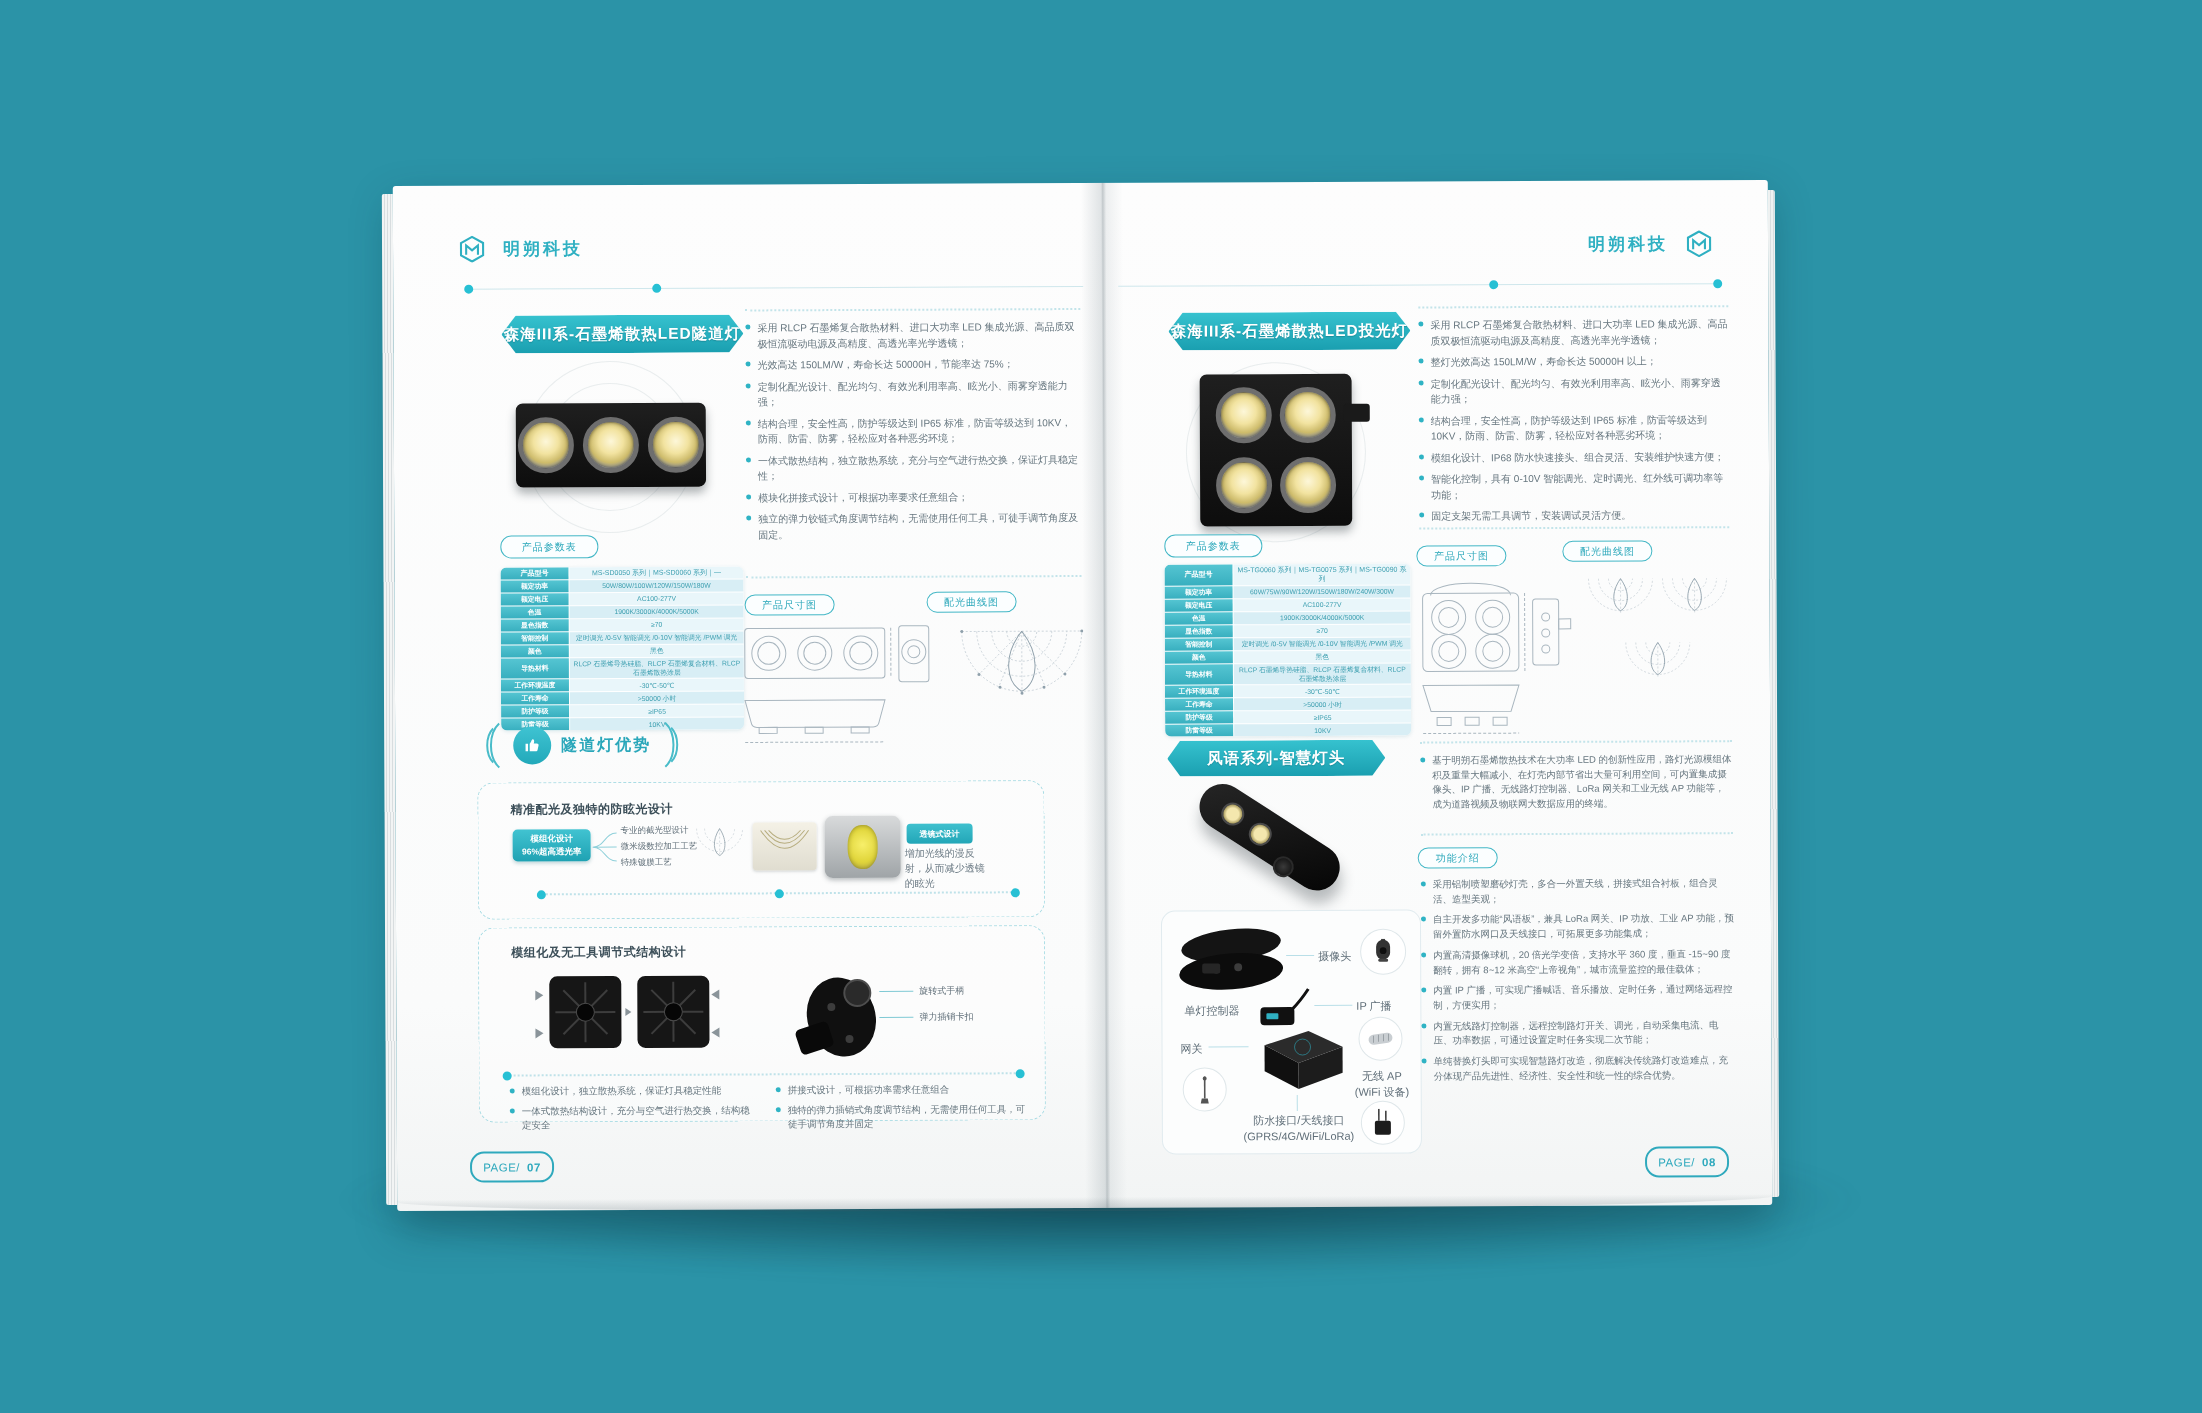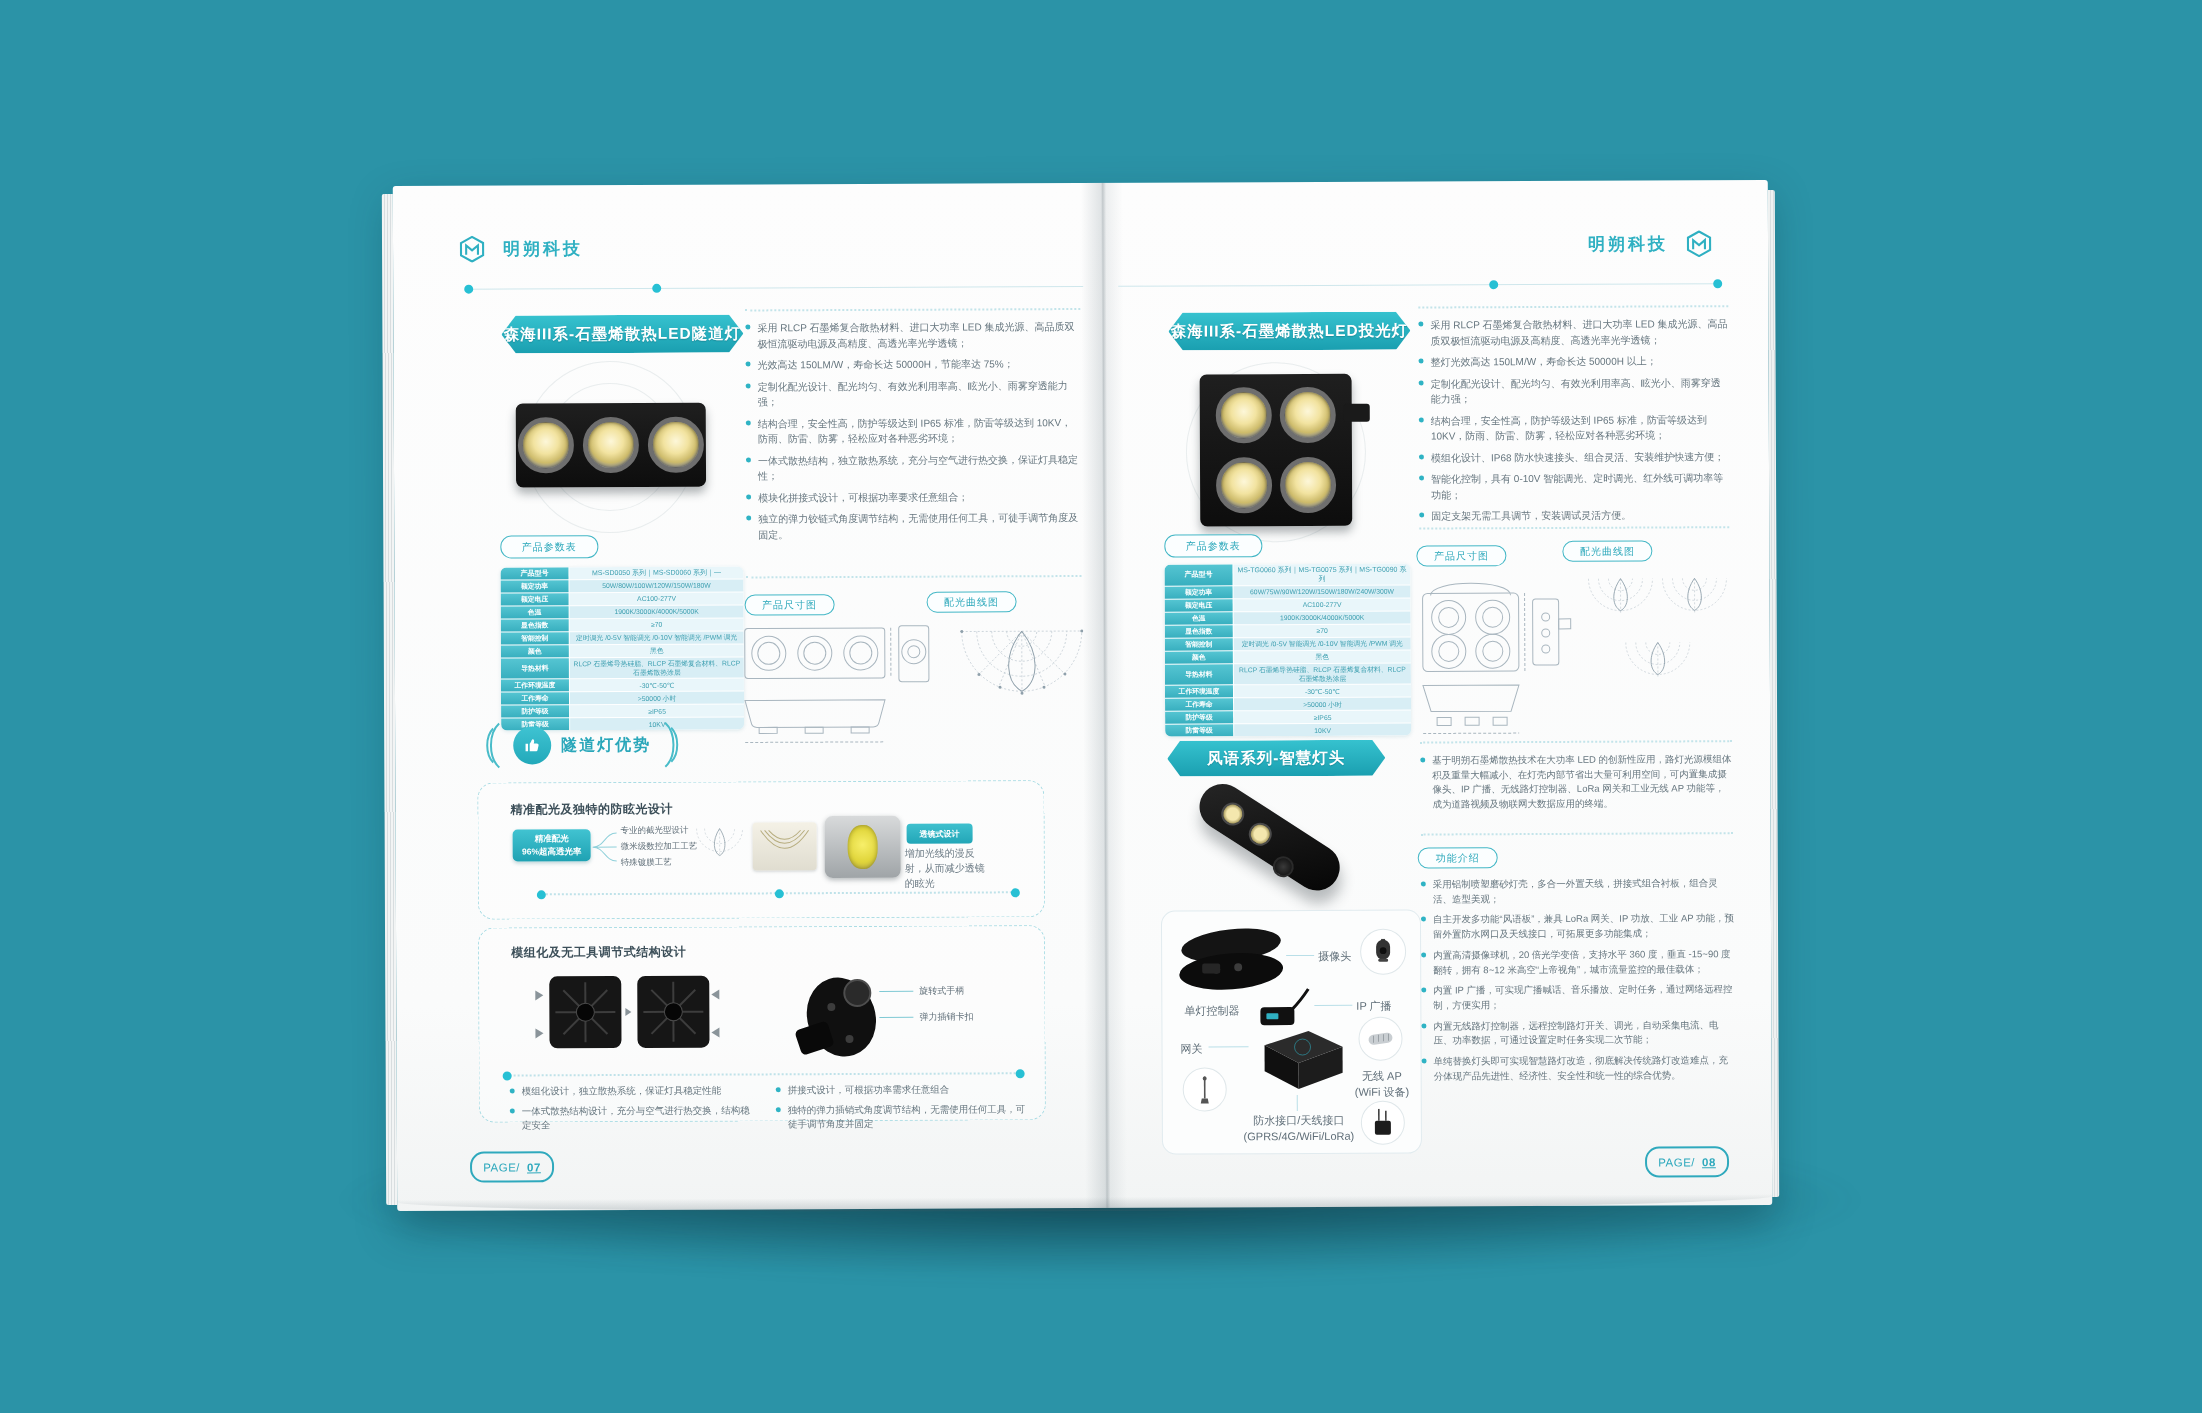--- a/index.html
+++ b/index.html
@@ -54,21 +54,21 @@
   .pill{
     display:flex;align-items:center;justify-content:center;
     border:1.3px solid #43b7c6;border-radius:11px;color:#2aa7ba;
     background:#fbfeff;font-size:10px;letter-spacing:1px;
   }
   .pagebadge{
     display:flex;align-items:center;justify-content:center;
     border:2px solid #2fa9bd;border-radius:14px;color:#2fa9bd;
     font-size:11.5px;letter-spacing:.5px;background:transparent;
   }
-  .pagebadge b{margin-left:7px;text-decoration:underline;}
+  .pagebadge b{margin-left:7px;}
   
   .feats{list-style:none;margin:0;padding:0;}
   .feats li{display:flex;gap:7px;margin-bottom:6px;color:#66767f;font-size:10px;line-height:1.55;}
   .feats li .dot{flex:0 0 auto;width:5px;height:5px;border-radius:50%;background:#2fb3c4;margin-top:4px;}
   .feats.small li{font-size:9.5px;margin-bottom:5px;}
   .dotted{height:0;border-top:2px dotted #c3e4ea;}
   
   .ptable{display:flex;flex-direction:column;gap:1px;background:#fff;
     border-radius:6px;overflow:hidden;box-shadow:0 1px 4px rgba(40,120,140,.15);}
   .trow{display:flex;gap:1px;min-height:9.5px;}
@@ -296,21 +296,21 @@
     <span style="color:#2aa7ba;font-weight:bold;font-size:16px;letter-spacing:2px;">隧道灯优势</span>
     <svg width="20" height="48" viewBox="0 0 20 48" style="transform:scaleX(-1);">
       <path d="M16 2 C5 12 5 36 16 46" stroke="#49bcc9" fill="none" stroke-width="2"></path>
       <path d="M10 7 C2 15 2 33 10 41" stroke="#49bcc9" fill="none" stroke-width="2"></path>
     </svg>
   </div>
 
   <div class="abs dashbox" style="left:82px;top:597px;width:565px;height:135px;">
     <div class="abs boxtitle" style="left:32px;top:18px;">精准配光及独特的防眩光设计</div>
     <div class="abs gradbadge" style="left:34px;top:46px;width:78px;height:32px;">
-      <span>精准配光</span>
+      <span>模组化设计</span>
       <span>96%超高透光率</span>
     </div>
     <svg class="abs" style="left:112px;top:44px;" width="28" height="40" viewBox="0 0 28 40">
       <path d="M2 20 C14 20 14 6 26 6 M2 20 h24 M2 20 C14 20 14 34 26 34" stroke="#8fd0da" fill="none" stroke-width="1"></path>
     </svg>
     <div class="abs callout" style="left:142px;top:42px;">
         <span>专业的截光型设计</span>
       </div>
     <div class="abs callout" style="left:142px;top:58px;">
         <span>微米级数控加工工艺</span>

